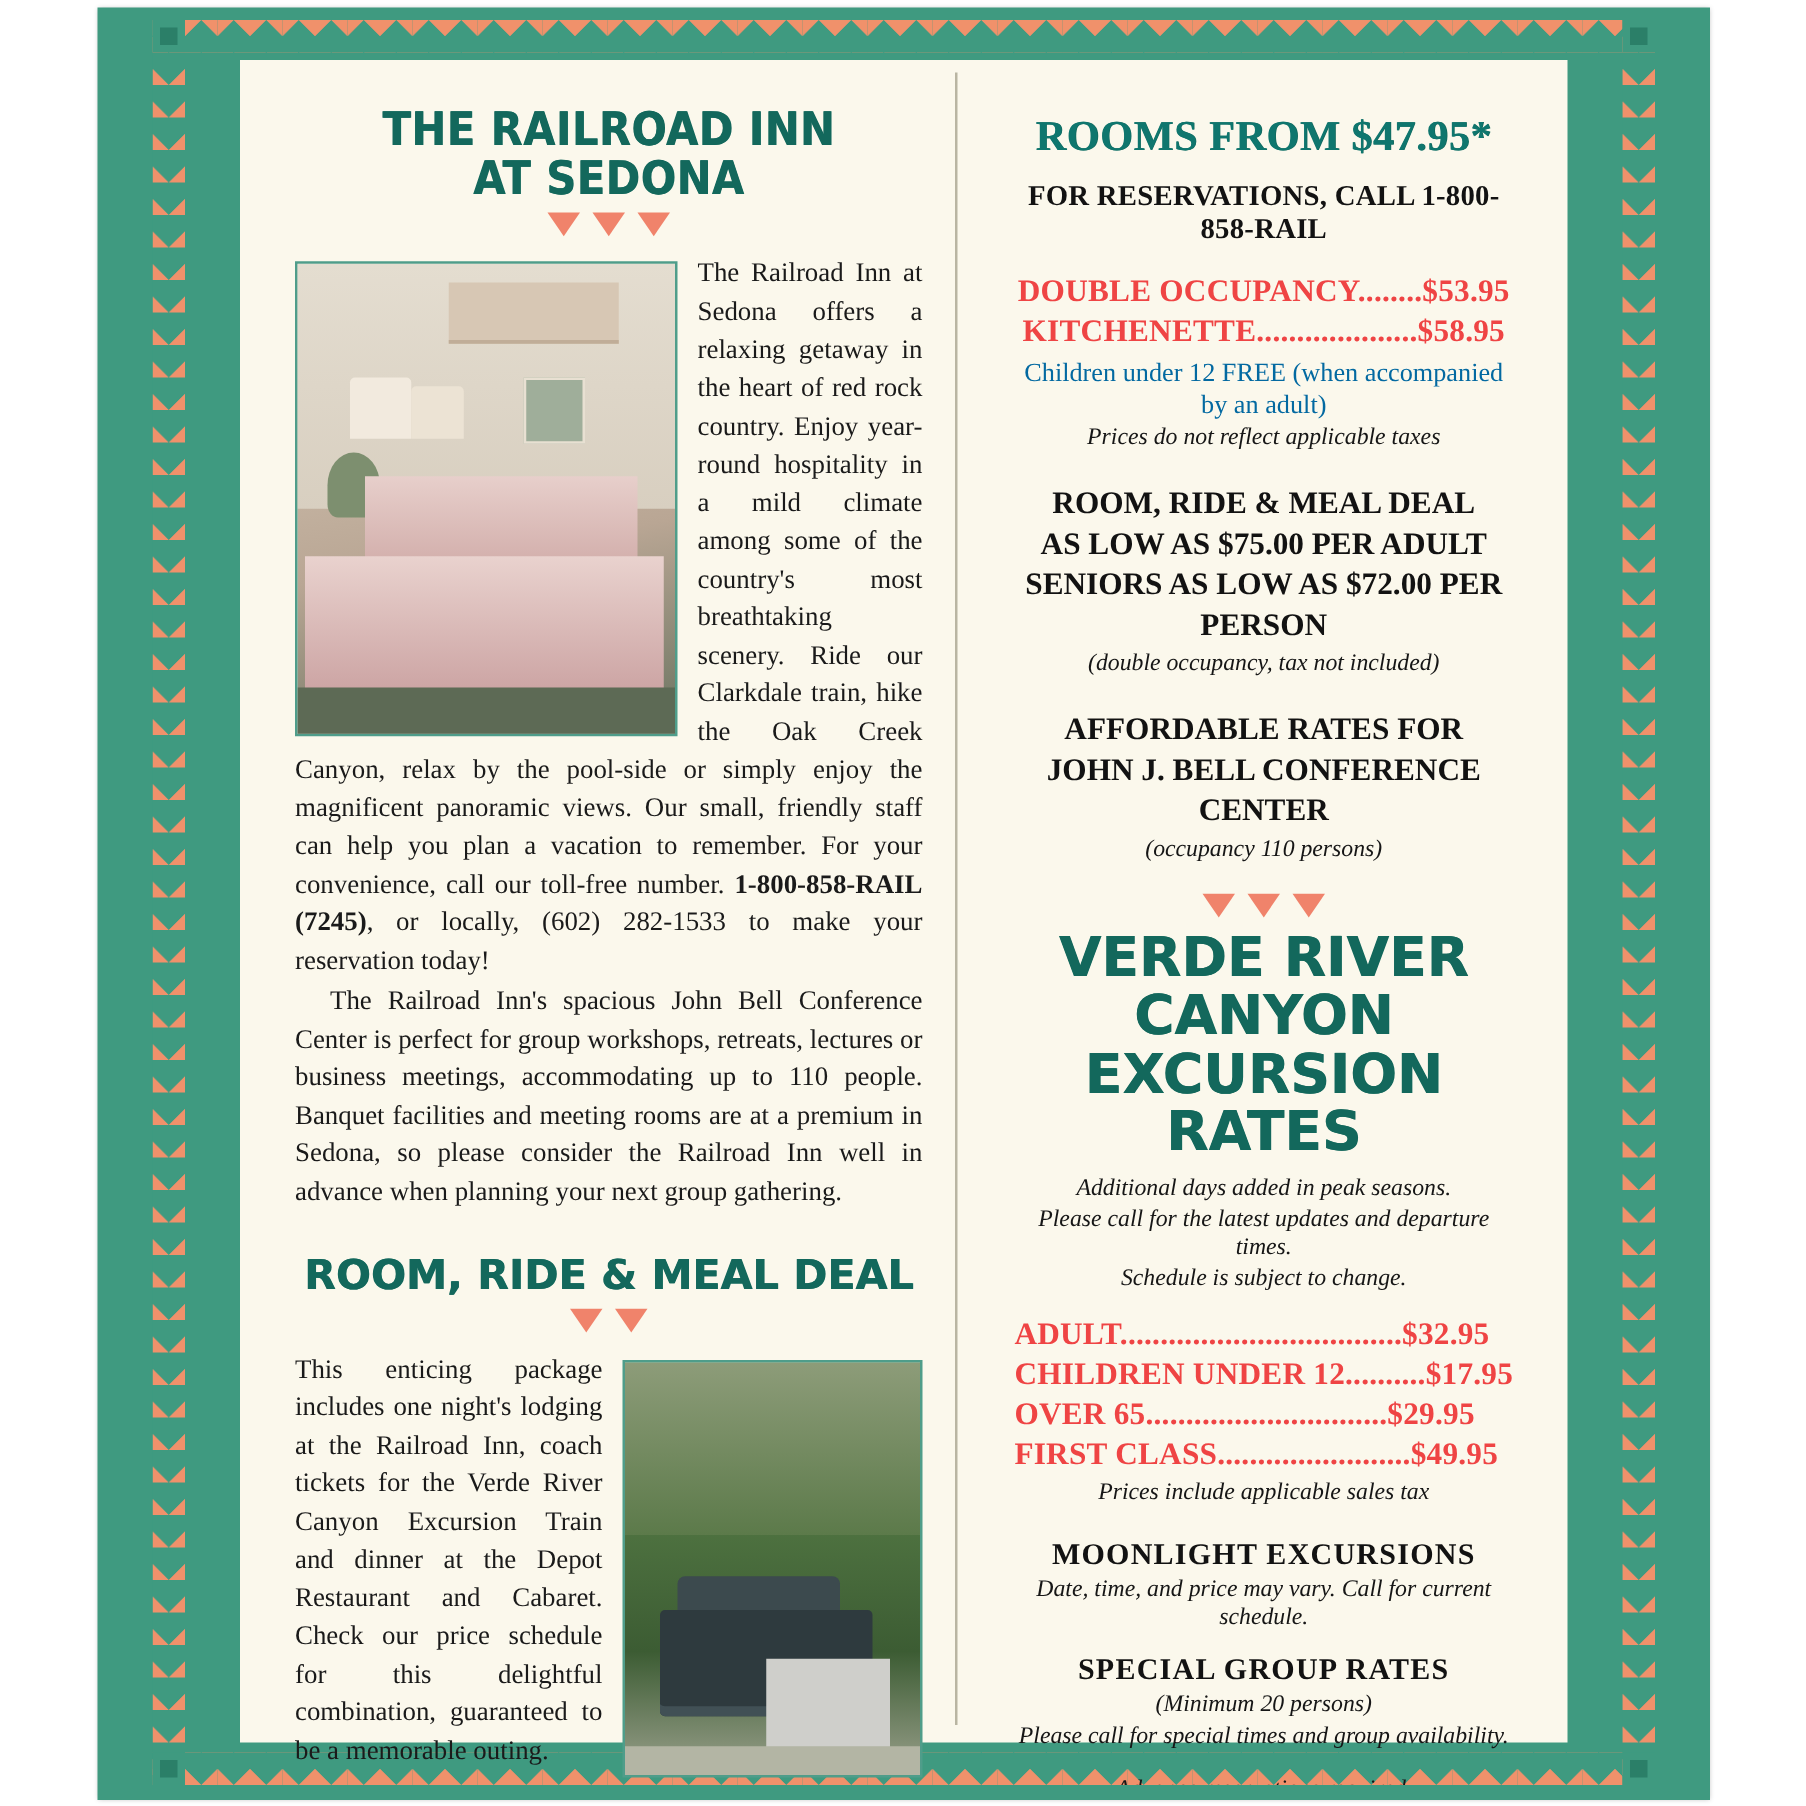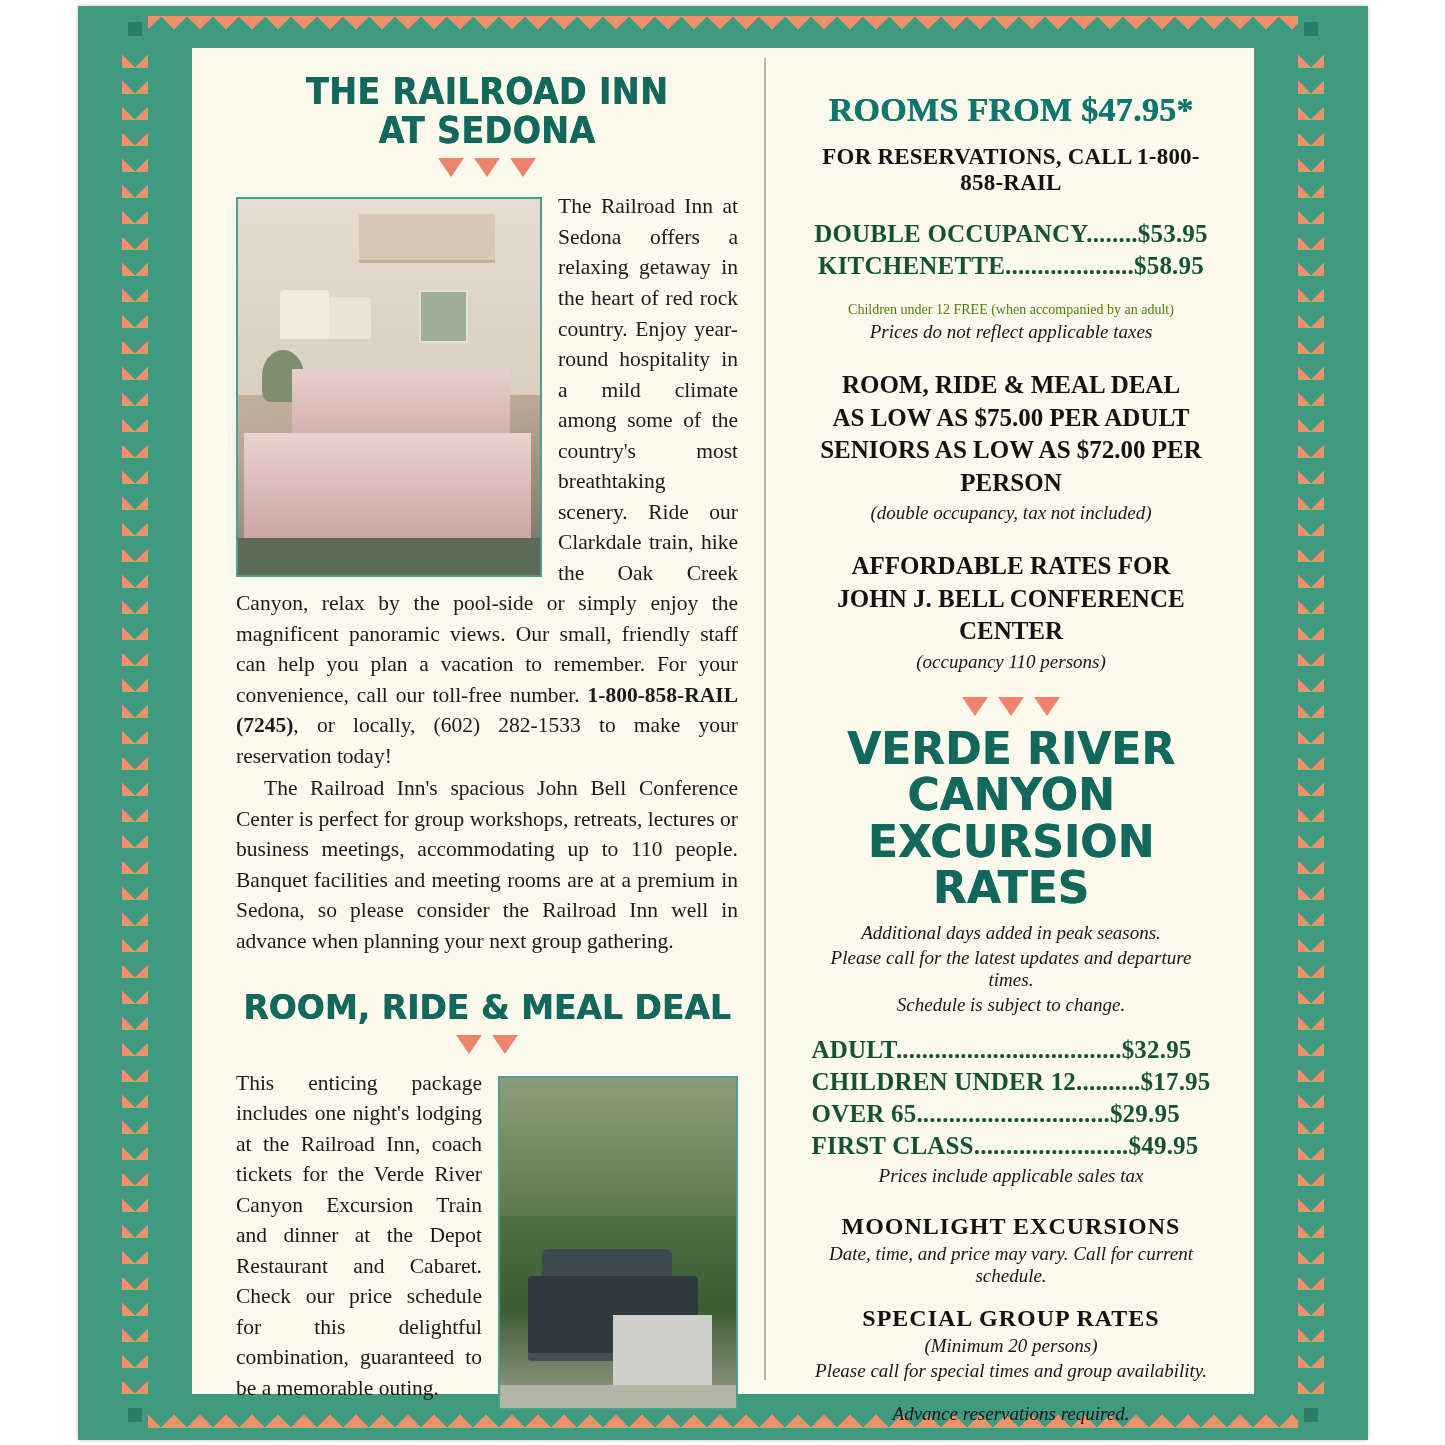--- a/index.html
+++ b/index.html
@@ -107,21 +107,21 @@
 
   
   h1.title {
     font-family: "DejaVu Sans", sans-serif;
     color: #13685c;
     font-size: 37px;
     line-height: 1.06;
     font-weight: bold;
     letter-spacing: 0.4px;
     text-align: center;
-    margin: 0 0 0 0;
+    margin: 12px 0 0 0;
     font-stretch: condensed;
     text-shadow: 0.5px 0 0 #13685c;
   }
   h2.section-title {
     font-family: "DejaVu Sans", sans-serif;
     color: #13685c;
     font-size: 33px;
     font-weight: bold;
     text-align: center;
     margin: 0;
@@ -202,29 +202,29 @@
     font-weight: bold;
     font-size: 23px;
     letter-spacing: 0.2px;
     margin-top: 9px;
     color: #121212;
   }
   .rate-block { margin-top: 22px; }
   .rate-row {
     font-weight: bold;
     font-size: 25px;
-    color: #14532d;
+    color: #ef4444;
     letter-spacing: 0.2px;
     line-height: 1.28;
     white-space: nowrap;
   }
   .note {
-    font-size: 14px;
-    color: #4d7c0f;
-    margin-top: 20px;
+    font-size: 21px;
+    color: #0369a1;
+    margin-top: 4px;
   }
   .note-ital {
     font-style: italic;
     font-size: 19px;
     color: #161616;
     margin-top: 3px;
   }
   .big-bold {
     font-weight: bold;
     font-size: 25px;

